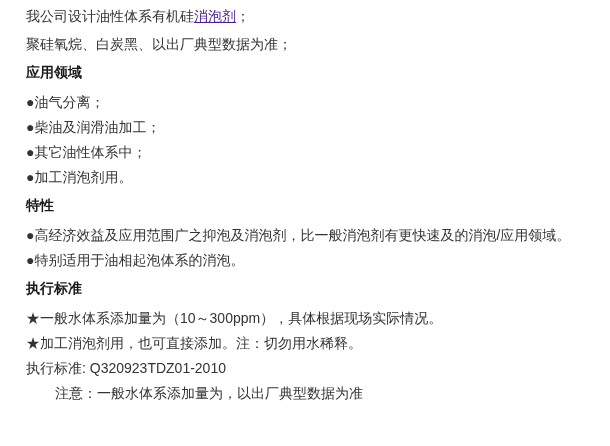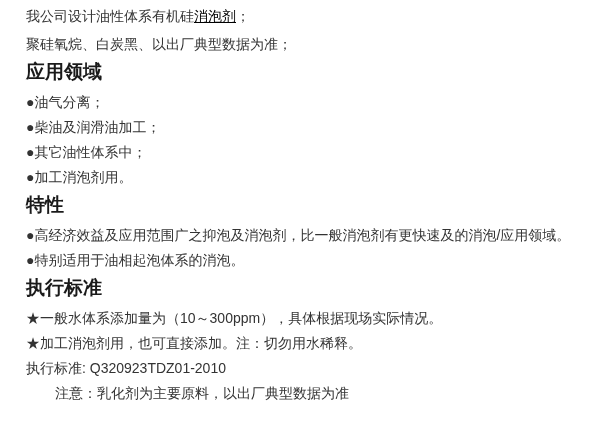--- a/index.html
+++ b/index.html
@@ -18,28 +18,28 @@
   }
   .para {
     font-size: 14px;
     line-height: 15px;
     color: #333333;
     margin: 0 0 10px 0;
     white-space: nowrap;
   }
   .intro-gap { margin-bottom: 13px; }
   .section-title {
-    font-size: 19px;
+    font-size: 14px;
     line-height: 20px;
     font-weight: bold;
     color: #1a1a1a;
     margin: 8px 0 13px 0;
   }
   .link {
-    color: #000000;
+    color: #4c1d95;
     text-decoration: underline;
     cursor: pointer;
   }
   .note { text-indent: 29px; margin-top: 6px; }
 </style>
 </head>
 <body>
 
 <div class="page">
 
@@ -59,15 +59,15 @@
   <p class="para">●高经济效益及应用范围广之抑泡及消泡剂，比一般消泡剂有更快速及的消泡/应用领域。</p>
   <p class="para">●特别适用于油相起泡体系的消泡。</p>
 
   <h3 class="section-title">执行标准</h3>
 
   <p class="para">★一般水体系添加量为（10～300ppm），具体根据现场实际情况。</p>
   <p class="para">★加工消泡剂用，也可直接添加。注：切勿用水稀释。</p>
 
   <p class="para">执行标准: Q320923TDZ01-2010</p>
 
-  <p class="para note">注意：乳化剂为主要原料，以出厂典型数据为准</p>
+  <p class="para note">注意：一般水体系添加量为，以出厂典型数据为准</p>
 
 </div>
 
 </body></html>

